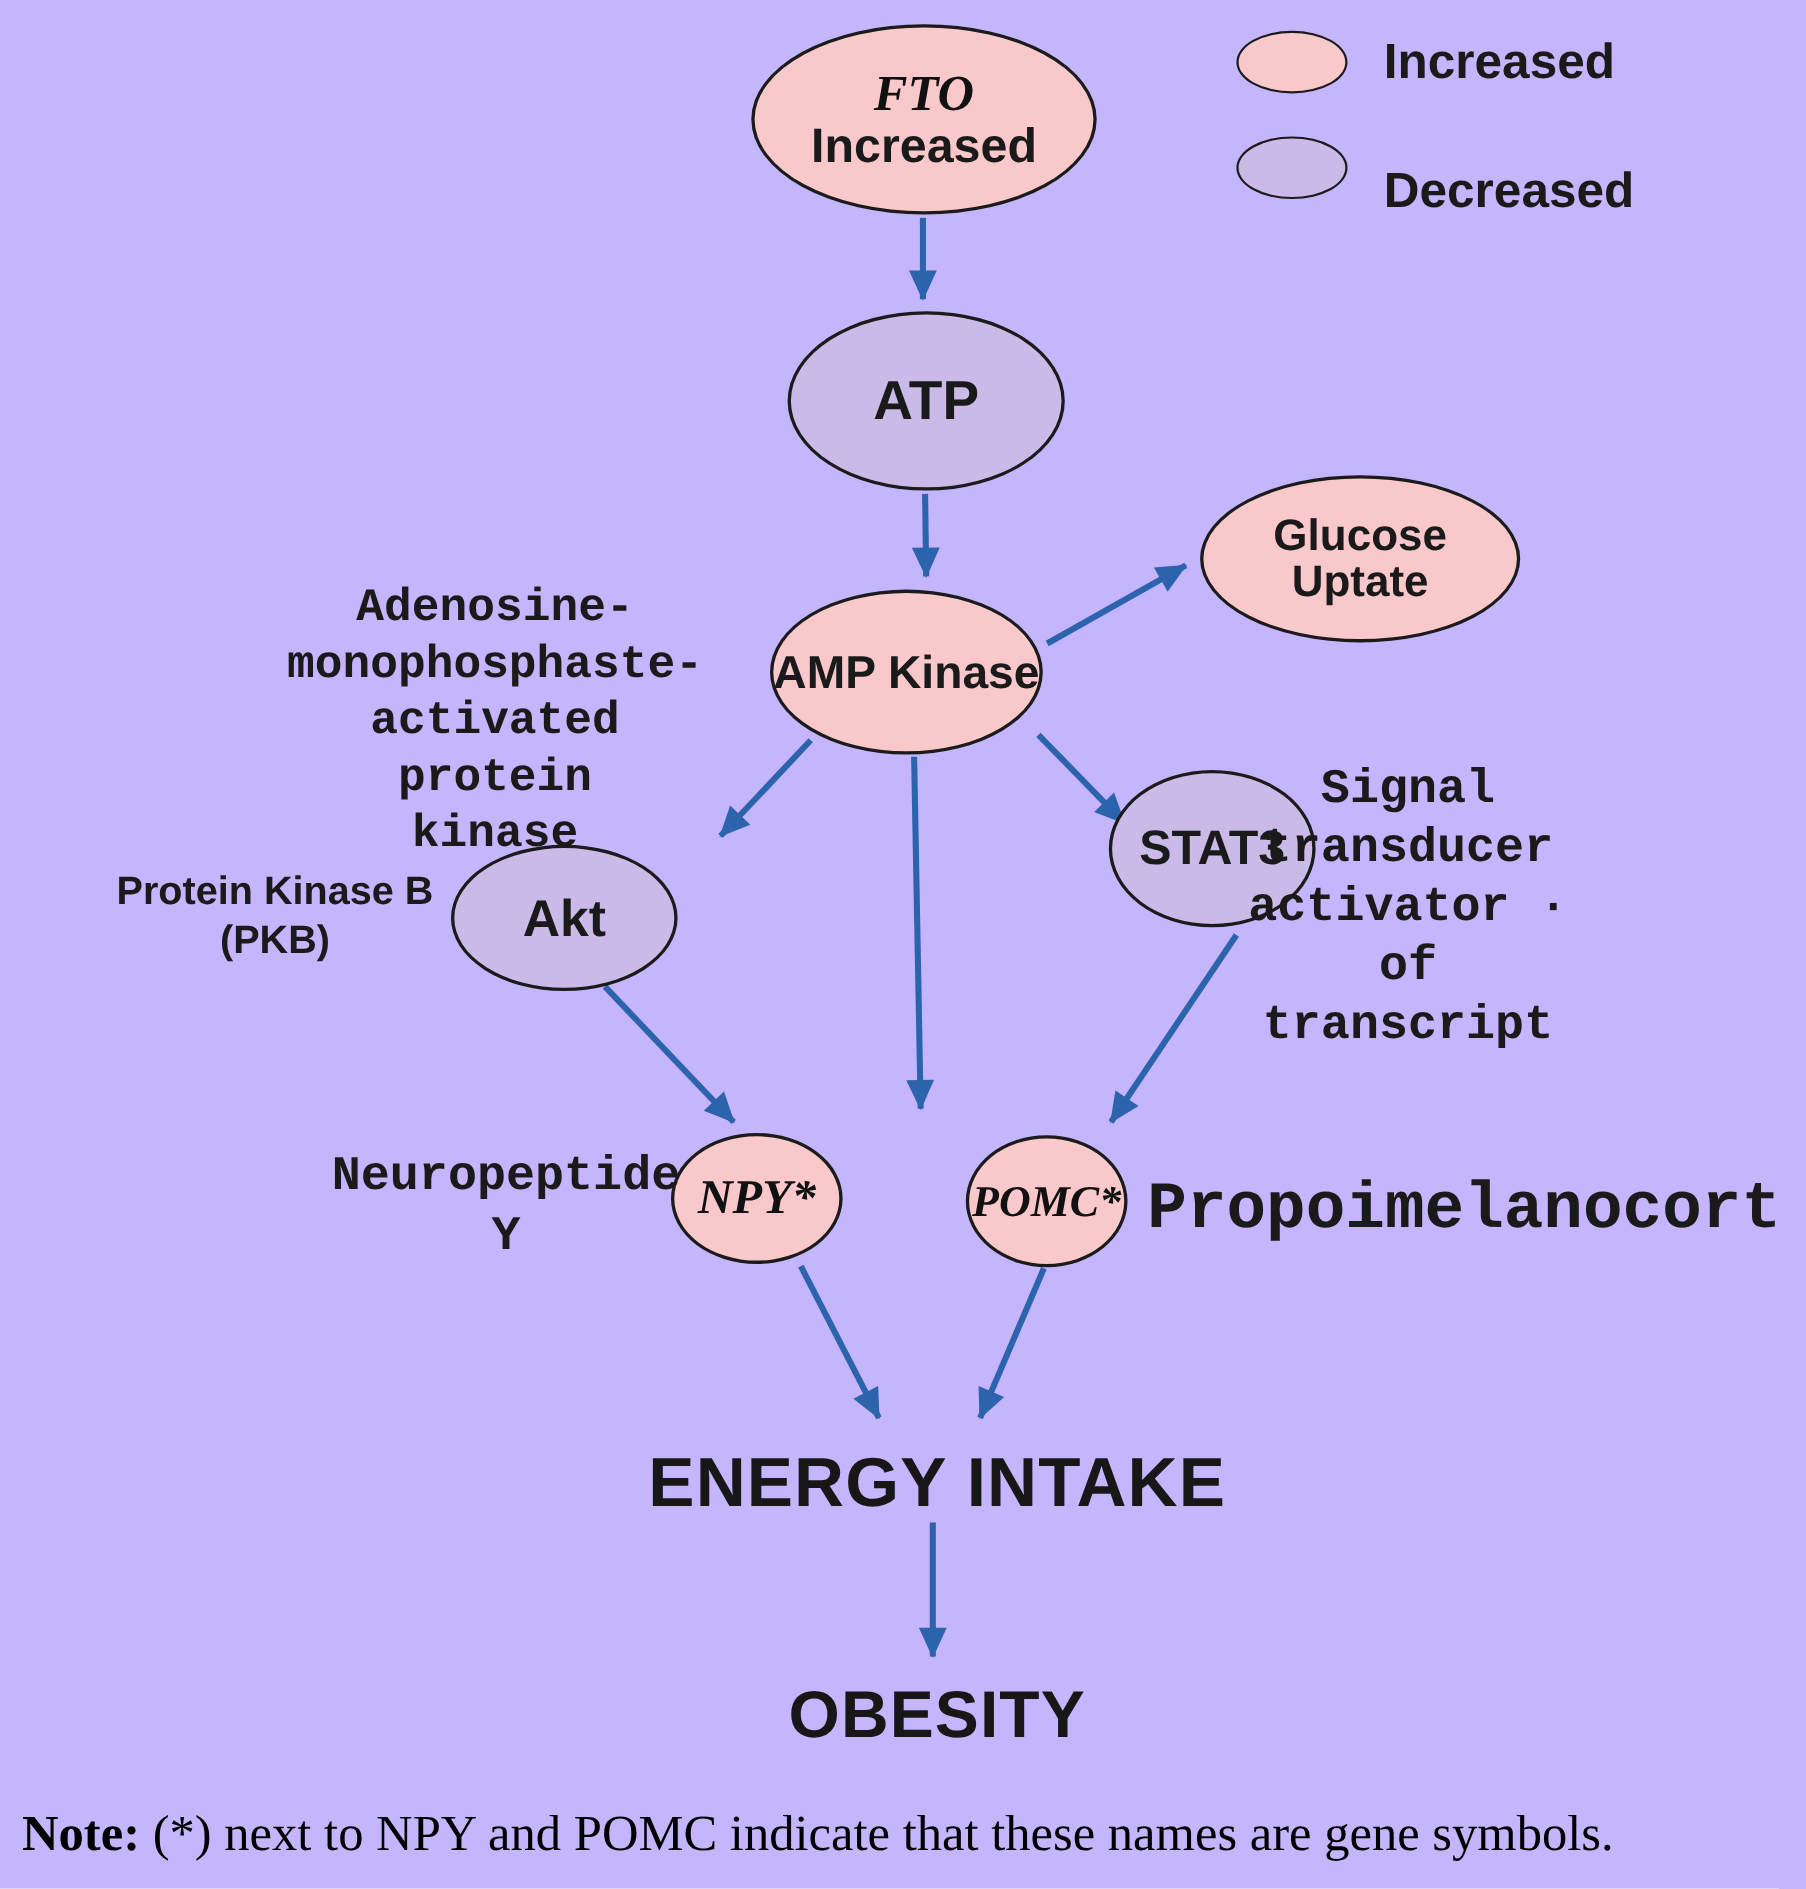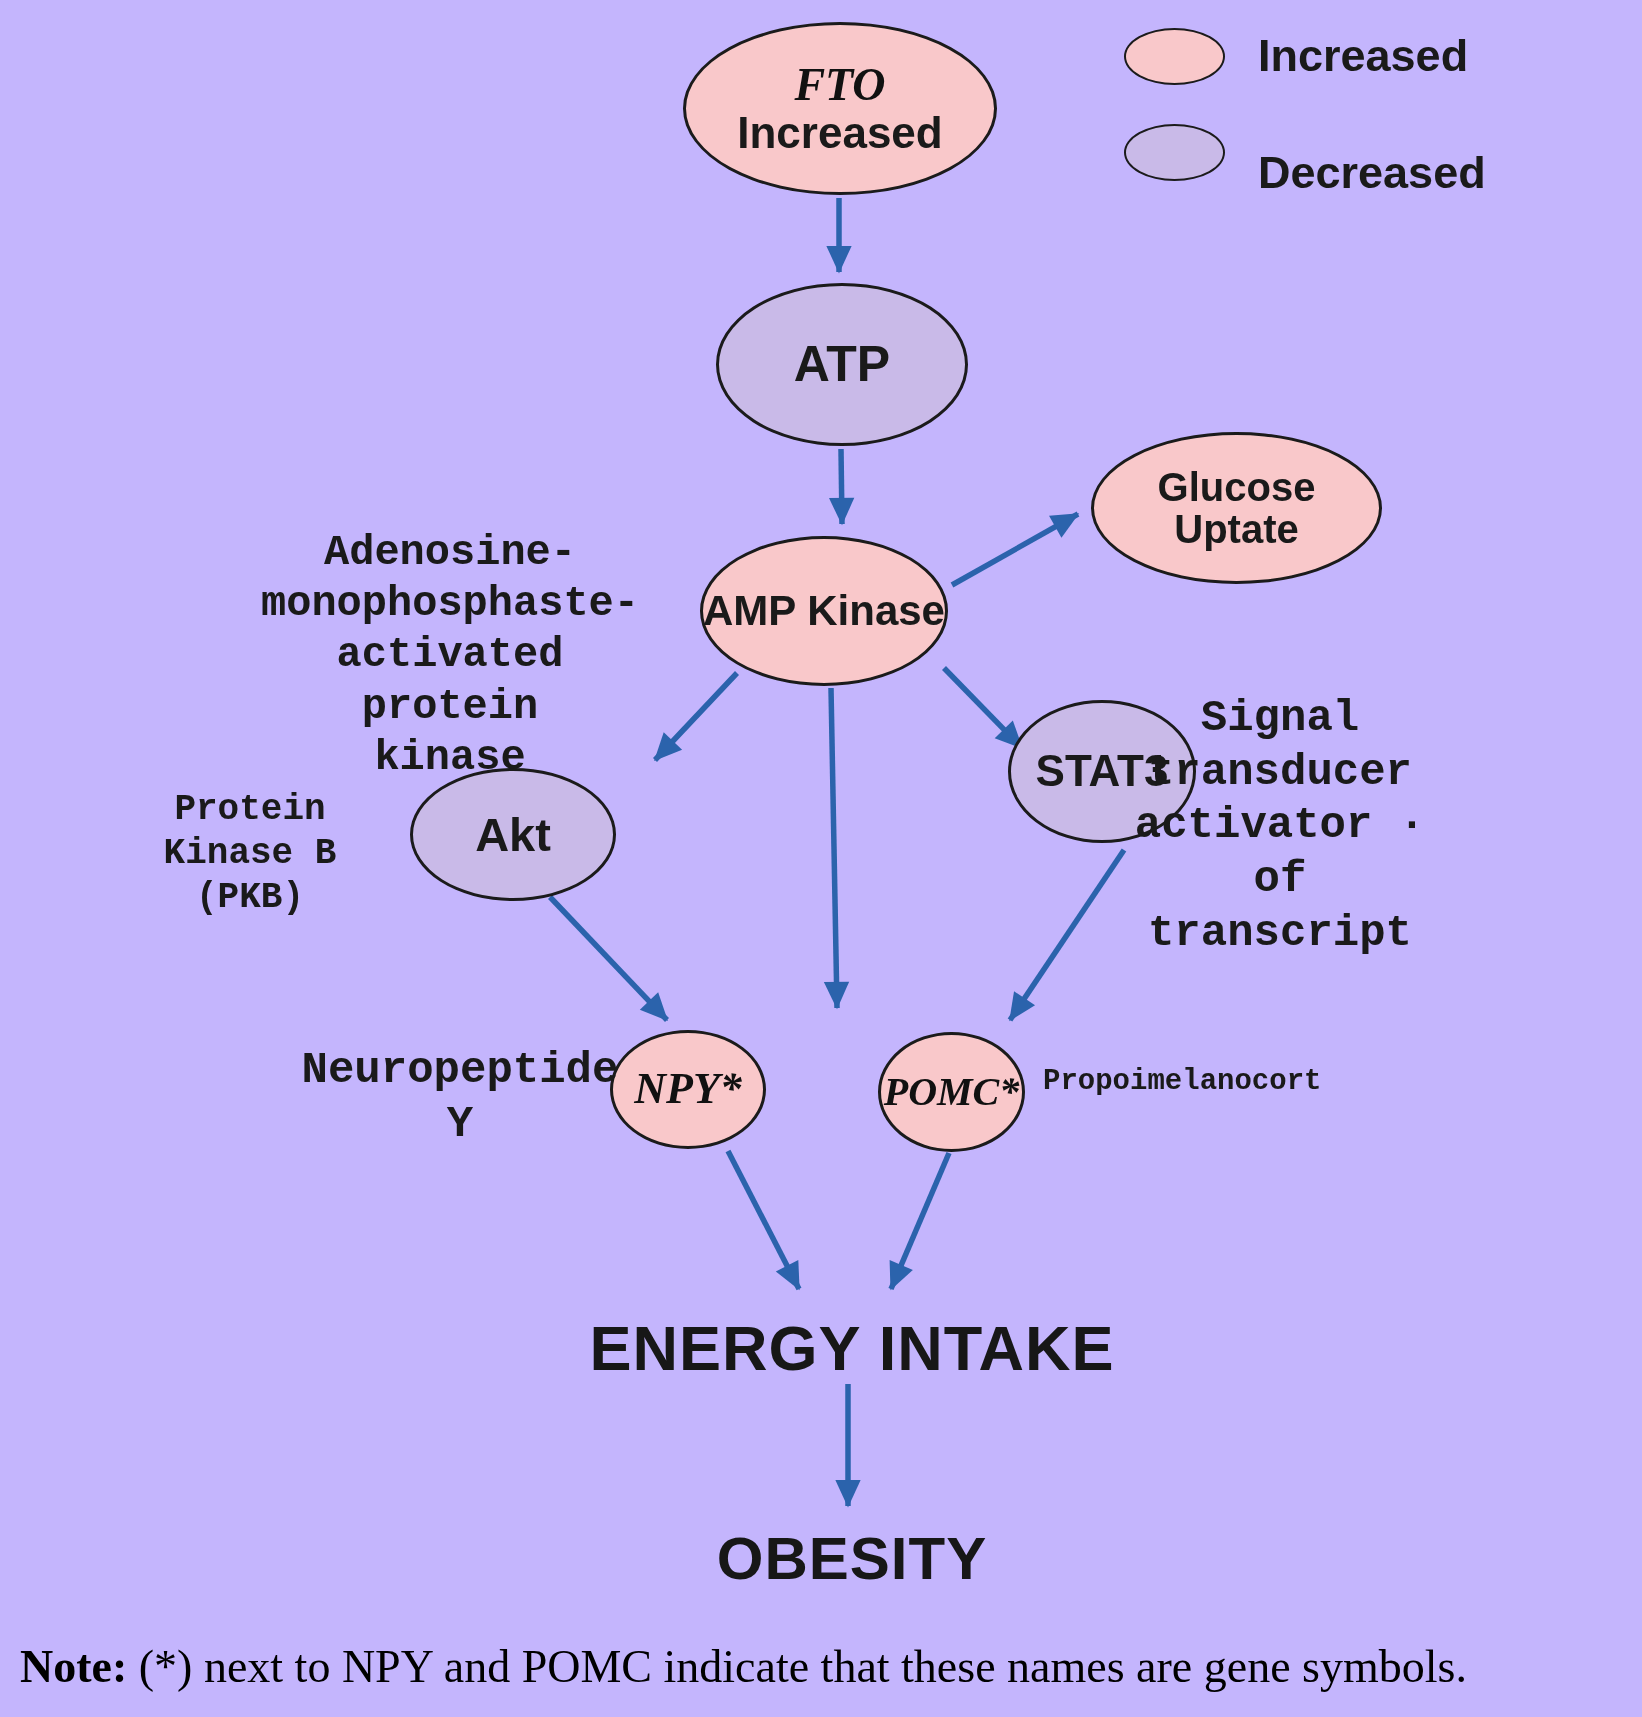--- a/index.html
+++ b/index.html
@@ -32,21 +32,21 @@
   .increased{background:var(--increased-fill,#f9c8ca);}
   .decreased{background:var(--decreased-fill,#c9bae8);}
 
   .sans-label{font-weight:700;color:#1a1a1a;}
   .serif-it{font-family:"Liberation Serif", serif;font-style:italic;font-weight:600;color:#111;}
 
   .anno{
     position:absolute;color:#1a1a1a;font-weight:600;
     white-space:pre-line;text-align:center;line-height:1.22;font-family:Liberation Mono, monospace;
   }
-  .serif-anno{font-family:Liberation Mono, monospace;font-weight:700;text-align:center;}
+  .serif-anno{font-family:Liberation Sans, sans-serif;font-weight:700;text-align:center;}
 
   .legend-swatch{
     position:absolute;width:101px;height:57px;border-radius:50%;
     border:2.5px solid var(--node-outline,#1b1b1b);box-sizing:border-box;
   }
   .legend-label{position:absolute;font-size:45px;font-weight:600;color:#1a1a1a;}
 
   .big-caps{
     position:absolute;font-size:63px;font-weight:700;color:#171717;
     text-align:center;letter-spacing:1px;white-space:nowrap;
@@ -129,21 +129,21 @@
 (PKB)</div>
 
   <div class="anno" style="left:1120px;top:692px;width:320px;font-size:44px;">Signal
 transducer
 activator ·
 of transcript</div>
 
   <div class="anno" style="left:300px;top:1044px;width:320px;font-size:44px;">Neuropeptide
 Y</div>
 
-  <div class="anno" style="left:1043px;top:1064px;width:380px;font-size:29px;text-align:left;">Propoimelanocort</div>
+  <div class="anno" style="left:1043px;top:1064px;width:380px;font-size:60px;text-align:left;">Propoimelanocort</div>
 
   <div class="big-caps" style="left:552px;top:1312px;width:600px;">ENERGY INTAKE</div>
 
   <div class="big-caps" style="left:552px;top:1524px;width:600px;font-size:60px;">OBESITY</div>
 
   <div class="note"><span class="note-bold">Note:</span><span> (*) next to NPY and POMC indicate that these names are gene symbols.</span></div>
 
 </div>
 
 </body></html>

